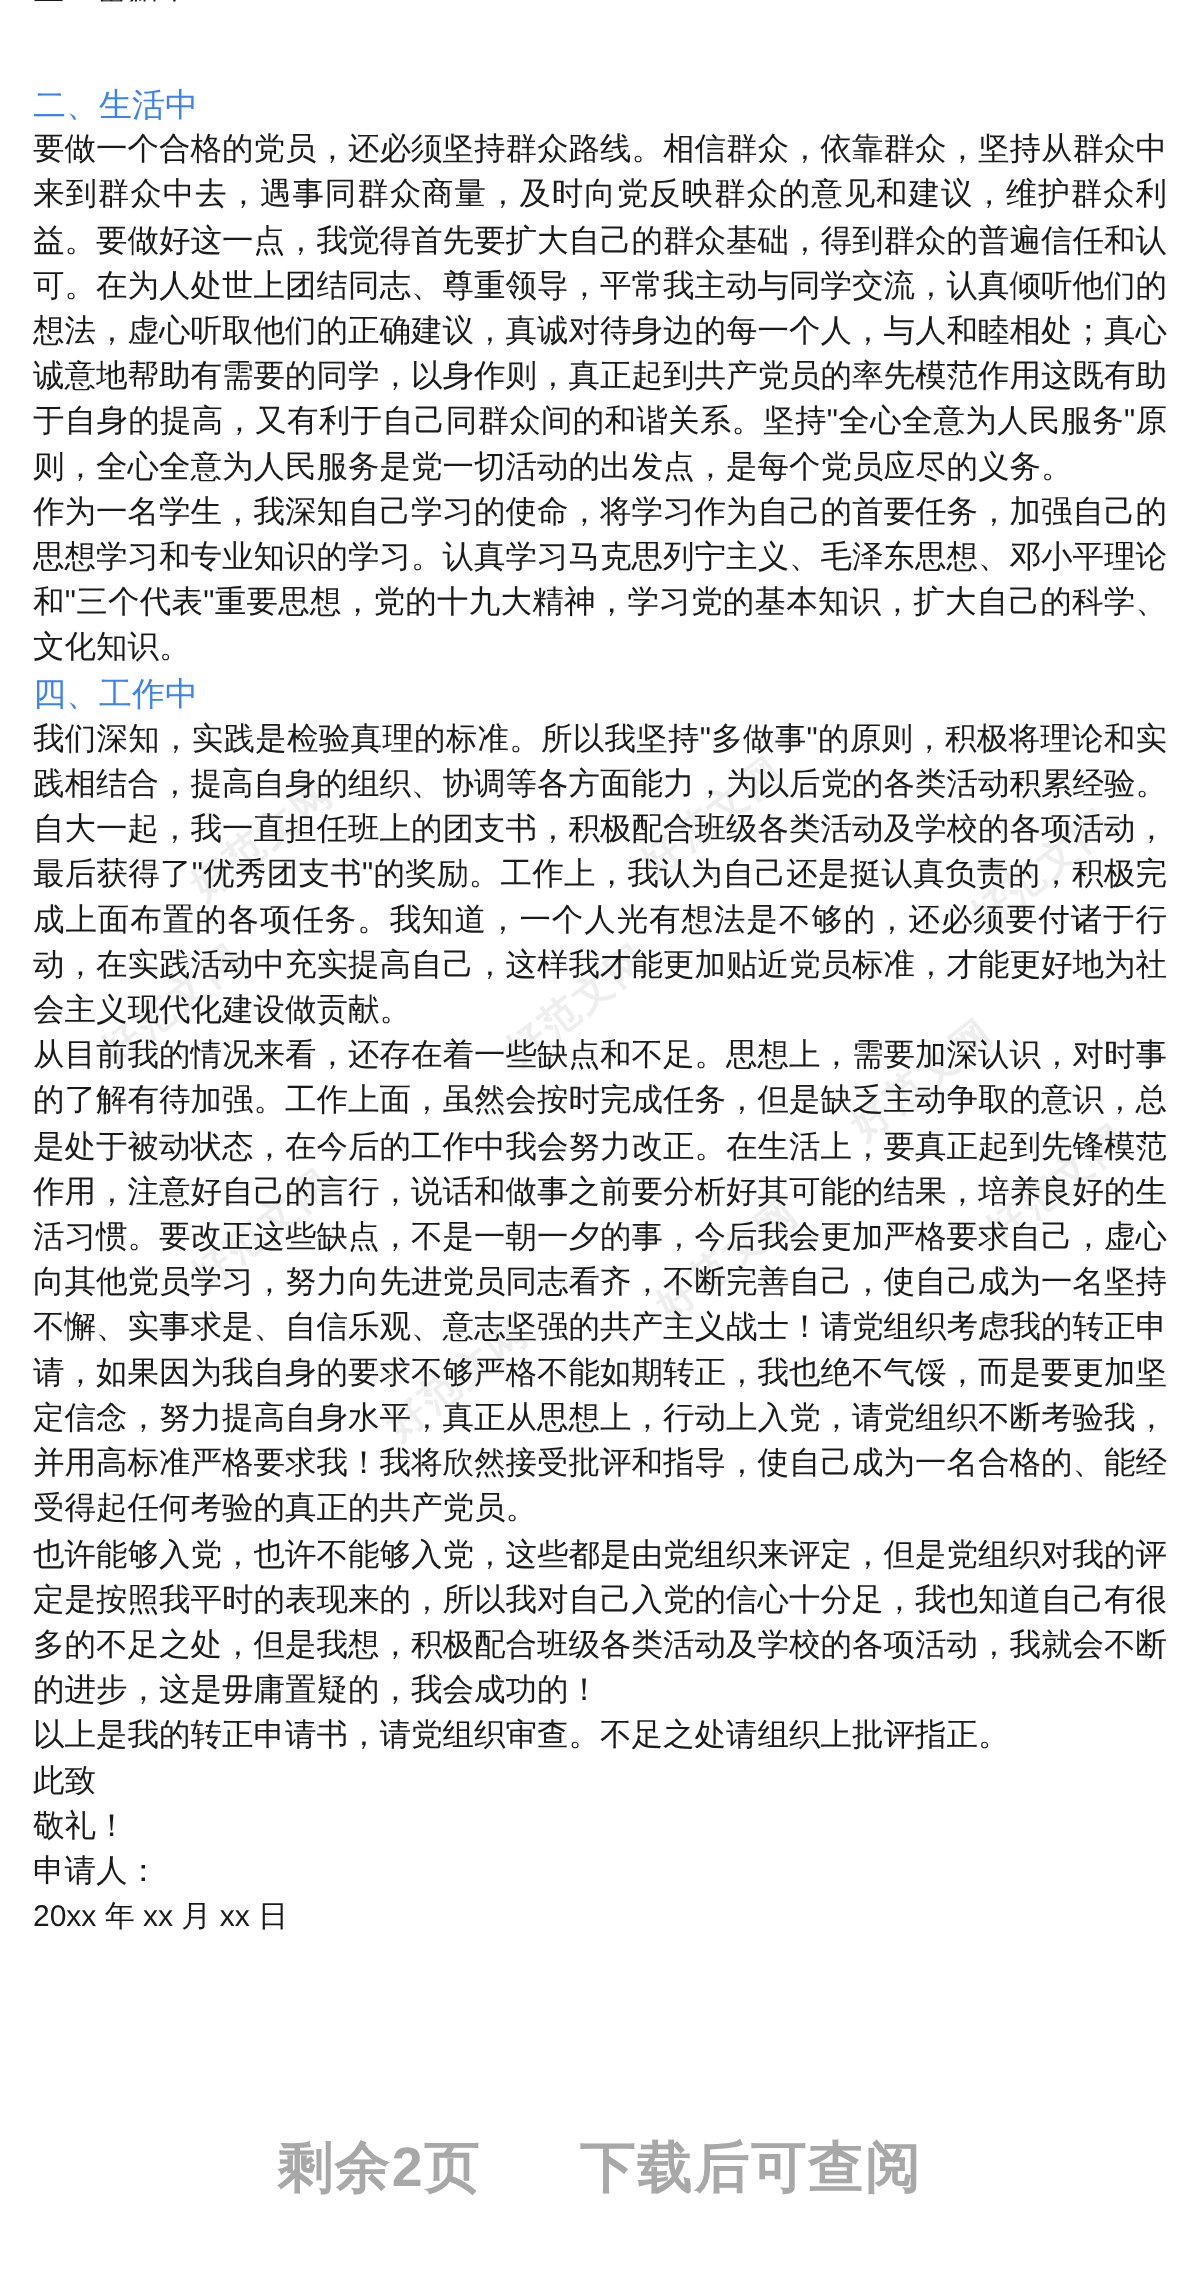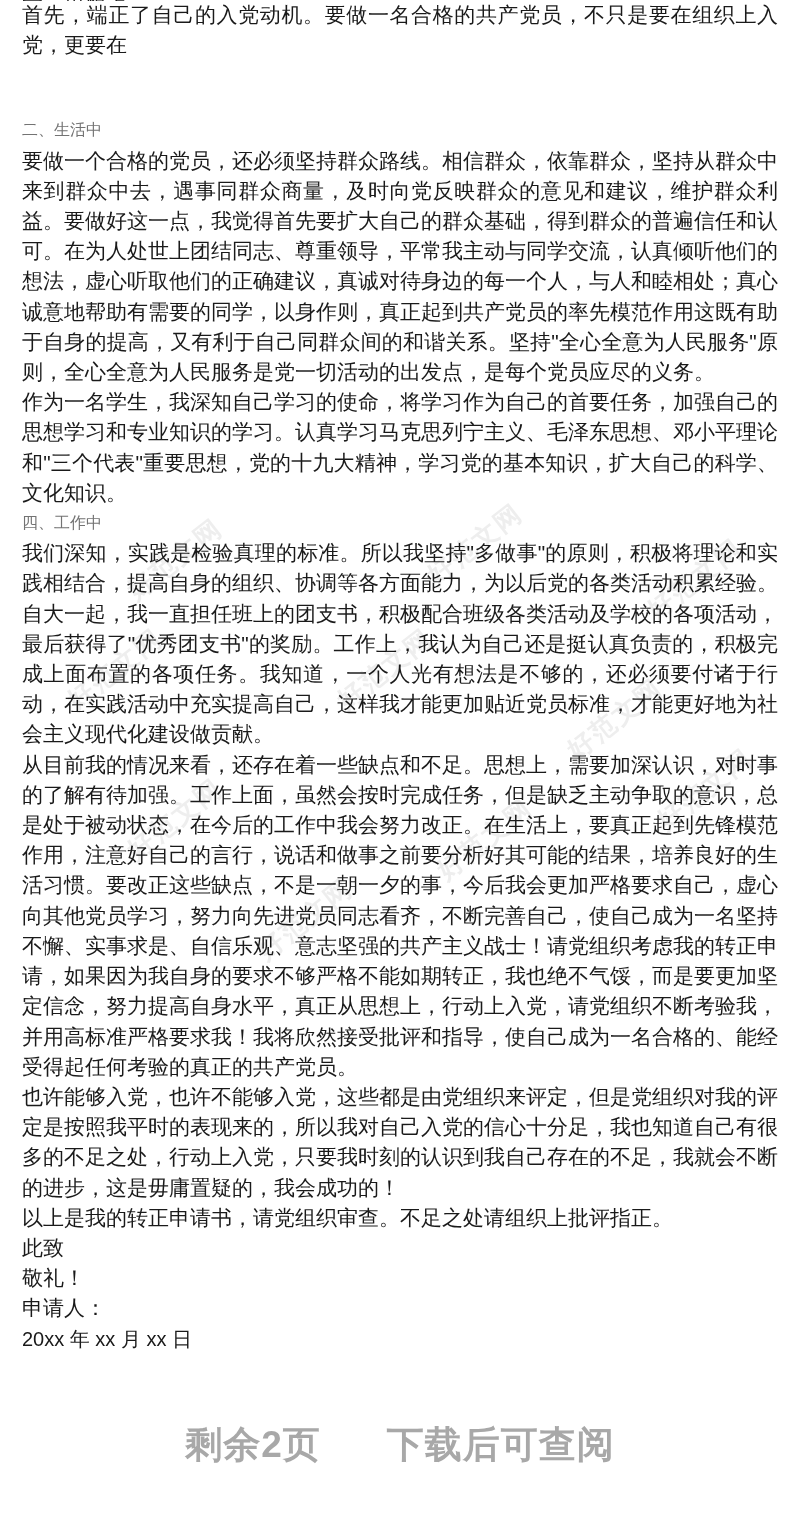--- a/index.html
+++ b/index.html
@@ -87,23 +87,23 @@
   }
   .para.justified-full {
     text-align-last: left;
   }
   .spacer-gap {
     height: 55px;
   }
   .heading-line {
     margin: 0;
     padding: 0 22px;
-    font-size: 16px;
-    line-height: 30.2px;
-    color: #737373;
+    font-size: 22px;
+    line-height: 30.2px;
+    color: #3b82f6;
     white-space: nowrap;
   }
   .sign-line {
     margin: 0;
     padding: 0 22px;
     font-size: 21px;
     line-height: 30.2px;
     color: #1a1a1a;
     white-space: nowrap;
   }
@@ -162,39 +162,38 @@
     <span class="watermark" style="left:430px; top:860px;">好范文网</span>
     <span class="watermark" style="left:650px; top:810px;">好范文网</span>
     <span class="watermark" style="left:250px; top:940px;">好范文网</span>
     <span class="watermark" style="left:60px; top:690px;">好范文网</span>
   </div>
 
   <div id="doc-body">
 
     <div class="cut-line">一、思想上</div>
 
-    <p class="para justified-full">首先，端正了自己的入党动机。要做一名合格的共产党员，不只是要在组织上入党，更要在</p>
 
     <div class="spacer-gap"></div>
 
 
     <p class="heading-line">二、生活中</p>
 
     <p class="para">要做一个合格的党员，还必须坚持群众路线。相信群众，依靠群众，坚持从群众中来到群众中去，遇事同群众商量，及时向党反映群众的意见和建议，维护群众利益。要做好这一点，我觉得首先要扩大自己的群众基础，得到群众的普遍信任和认可。在为人处世上团结同志、尊重领导，平常我主动与同学交流，认真倾听他们的想法，虚心听取他们的正确建议，真诚对待身边的每一个人，与人和睦相处；真心诚意地帮助有需要的同学，以身作则，真正起到共产党员的率先模范作用这既有助于自身的提高，又有利于自己同群众间的和谐关系。坚持"全心全意为人民服务"原则，全心全意为人民服务是党一切活动的出发点，是每个党员应尽的义务。</p>
 
 
     <p class="para">作为一名学生，我深知自己学习的使命，将学习作为自己的首要任务，加强自己的思想学习和专业知识的学习。认真学习马克思列宁主义、毛泽东思想、邓小平理论和"三个代表"重要思想，党的十九大精神，学习党的基本知识，扩大自己的科学、文化知识。</p>
 
     <p class="heading-line">四、工作中</p>
 
     <p class="para">我们深知，实践是检验真理的标准。所以我坚持"多做事"的原则，积极将理论和实践相结合，提高自身的组织、协调等各方面能力，为以后党的各类活动积累经验。自大一起，我一直担任班上的团支书，积极配合班级各类活动及学校的各项活动，最后获得了"优秀团支书"的奖励。工作上，我认为自己还是挺认真负责的，积极完成上面布置的各项任务。我知道，一个人光有想法是不够的，还必须要付诸于行动，在实践活动中充实提高自己，这样我才能更加贴近党员标准，才能更好地为社会主义现代化建设做贡献。</p>
 
     <p class="para">从目前我的情况来看，还存在着一些缺点和不足。思想上，需要加深认识，对时事的了解有待加强。工作上面，虽然会按时完成任务，但是缺乏主动争取的意识，总是处于被动状态，在今后的工作中我会努力改正。在生活上，要真正起到先锋模范作用，注意好自己的言行，说话和做事之前要分析好其可能的结果，培养良好的生活习惯。要改正这些缺点，不是一朝一夕的事，今后我会更加严格要求自己，虚心向其他党员学习，努力向先进党员同志看齐，不断完善自己，使自己成为一名坚持不懈、实事求是、自信乐观、意志坚强的共产主义战士！请党组织考虑我的转正申请，如果因为我自身的要求不够严格不能如期转正，我也绝不气馁，而是要更加坚定信念，努力提高自身水平，真正从思想上，行动上入党，请党组织不断考验我，并用高标准严格要求我！我将欣然接受批评和指导，使自己成为一名合格的、能经受得起任何考验的真正的共产党员。</p>
 
-    <p class="para">也许能够入党，也许不能够入党，这些都是由党组织来评定，但是党组织对我的评定是按照我平时的表现来的，所以我对自己入党的信心十分足，我也知道自己有很多的不足之处，行动上入党，只要我时刻的认识到我自己存在的不足，我就会不断的进步，这是毋庸置疑的，我会成功的！</p>
+    <p class="para">也许能够入党，也许不能够入党，这些都是由党组织来评定，但是党组织对我的评定是按照我平时的表现来的，所以我对自己入党的信心十分足，我也知道自己有很多的不足之处，但是我想，积极配合班级各类活动及学校的各项活动，我就会不断的进步，这是毋庸置疑的，我会成功的！</p>
 
     <p class="para">以上是我的转正申请书，请党组织审查。不足之处请组织上批评指正。</p>
 
     <p class="sign-line">此致</p>
 
     <p class="sign-line">敬礼！</p>
 
     <p class="sign-line">申请人：</p>
 
     <p class="date-line">20xx 年 xx 月 xx 日</p>

